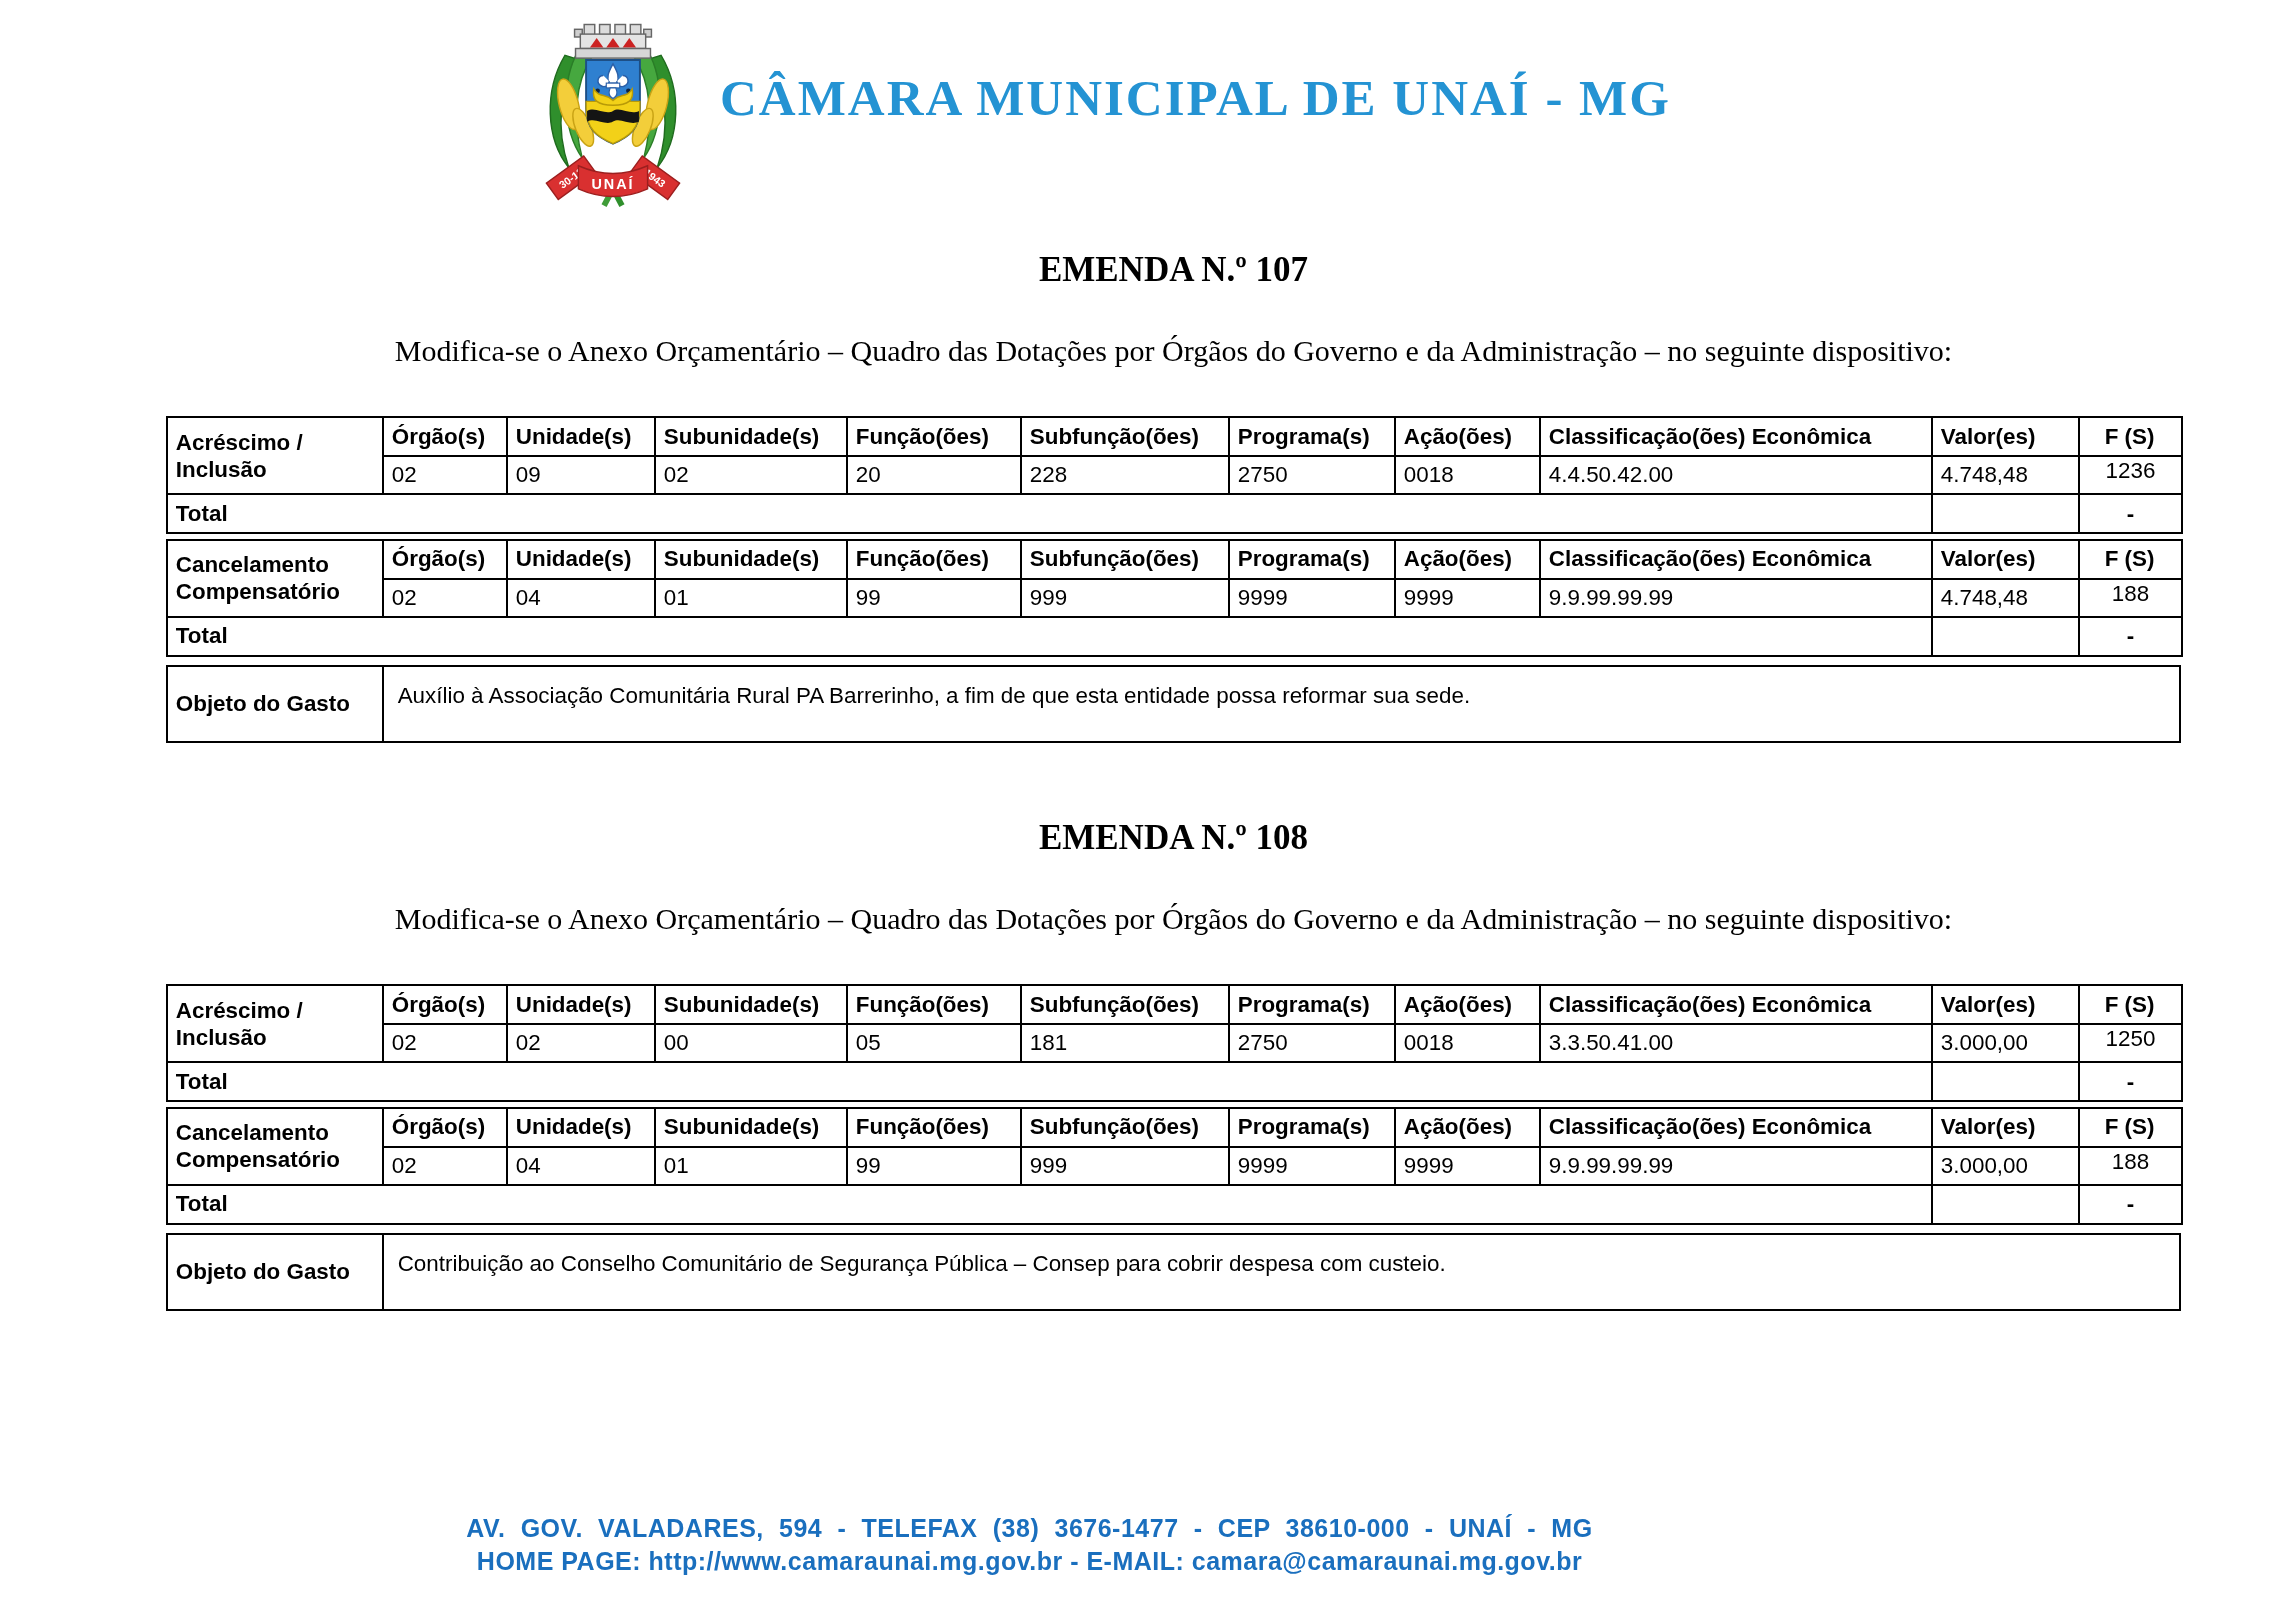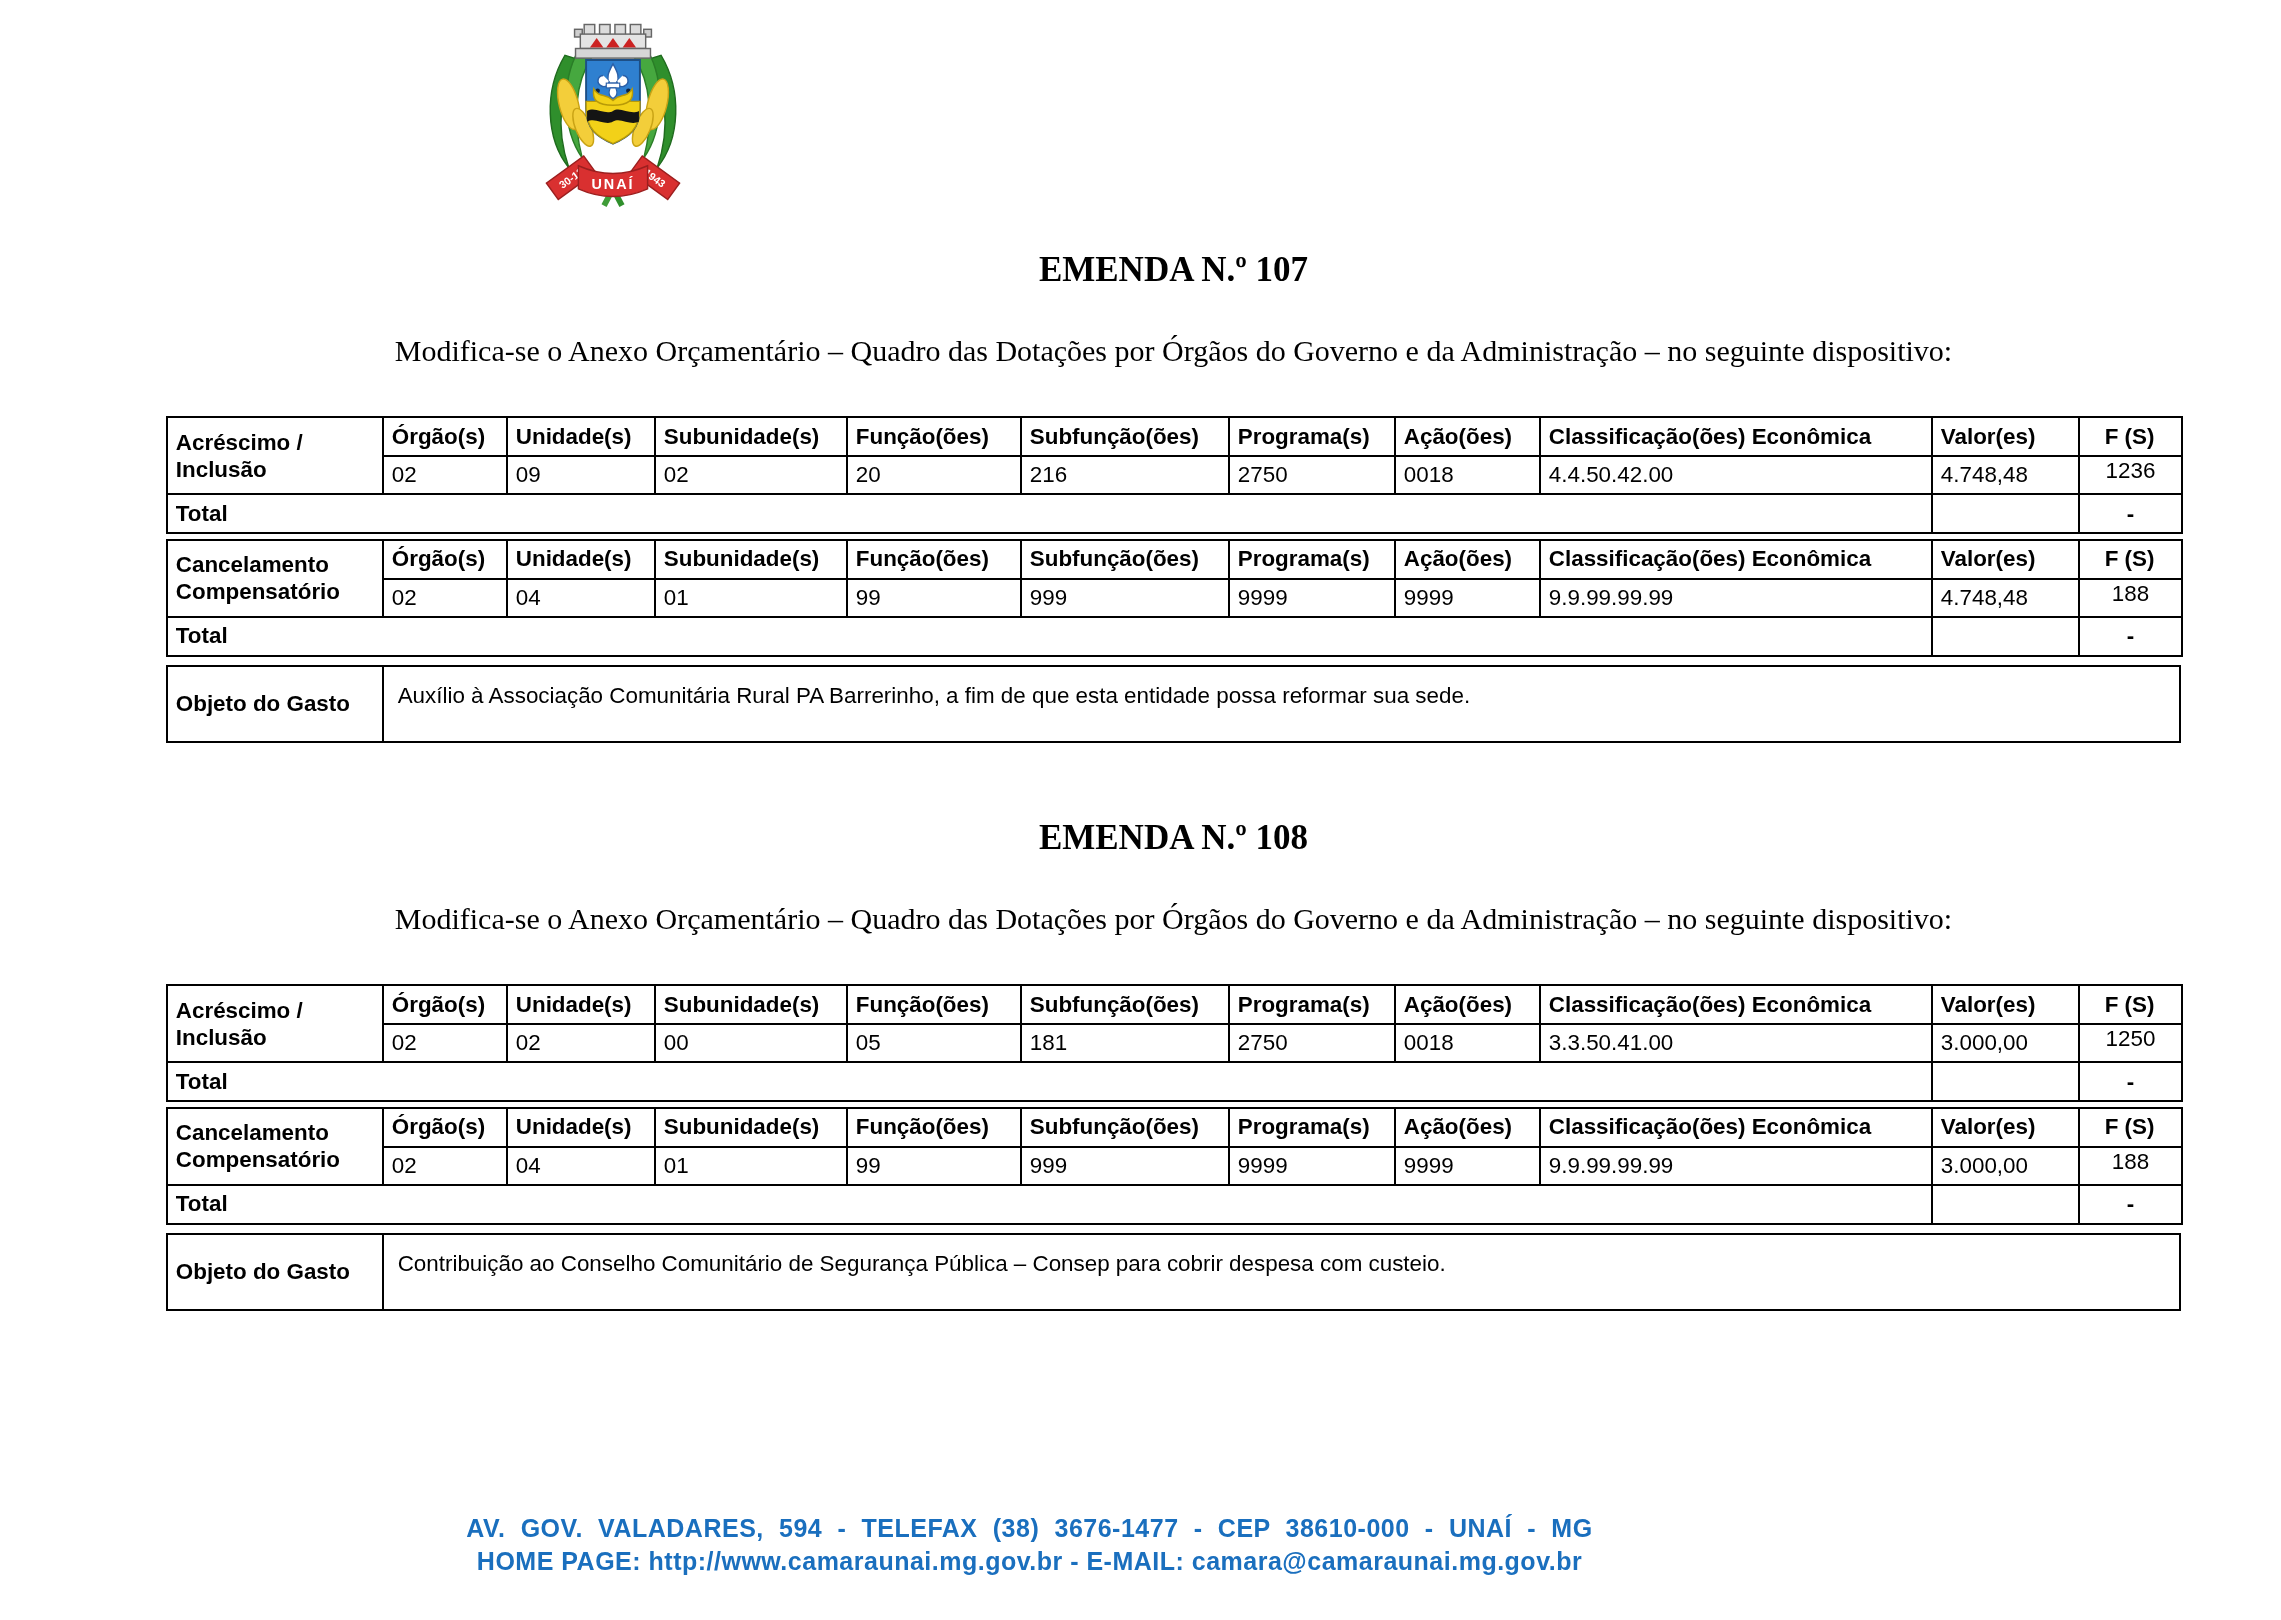--- a/index.html
+++ b/index.html
@@ -197,20 +197,21 @@
       </g>
       <g transform="rotate(36 124 172)">
         <rect x="100" y="162" width="48" height="21" fill="#d93030" stroke="#9c1f1f" stroke-width="1.5"></rect>
         <text x="124" y="177" text-anchor="middle" font-size="11" font-weight="bold" fill="#ffffff" font-family="Liberation Sans, sans-serif">1943</text>
       </g>
       <path d="M44,160 Q80,176 116,160 L116,184 Q80,200 44,184 Z" fill="#d93030" stroke="#9c1f1f" stroke-width="1.5"></path>
       <text x="80" y="184" text-anchor="middle" font-size="15" font-weight="bold" fill="#ffffff" letter-spacing="2" font-family="Liberation Sans, sans-serif">UNAÍ</text>
     </g>
   </svg>
 
+  <h1 class="org-title">CÂMARA MUNICIPAL DE UNAÍ - MG</h1>
 
   <section class="emenda emenda-1">
     <h2 class="emenda-title">EMENDA N.º 107</h2>
     <p class="emenda-intro">Modifica-se o Anexo Orçamentário – Quadro das Dotações por Órgãos do Governo e da Administração – no seguinte dispositivo:</p>
     <div class="emenda-tables">
 
       <table class="budget-table">
         <colgroup>
             <col class="c-lbl">
             <col class="c-org">
@@ -236,21 +237,21 @@
             <th>Ação(ões)</th>
             <th>Classificação(ões) Econômica</th>
             <th>Valor(es)</th>
             <th class="th-fs">F (S)</th>
           </tr>
           <tr class="r-data">
             <td>02</td>
             <td>09</td>
             <td>02</td>
             <td>20</td>
-            <td>216</td>
+            <td>228</td>
             <td>2750</td>
             <td>0018</td>
             <td>4.4.50.42.00</td>
             <td>4.748,48</td>
             <td class="fs-val">1236</td>
           </tr>
           <tr class="r-total">
             <td class="total-lbl" colspan="9">Total</td>
             <td class="total-val"></td>
             <td class="total-fs">-</td>

